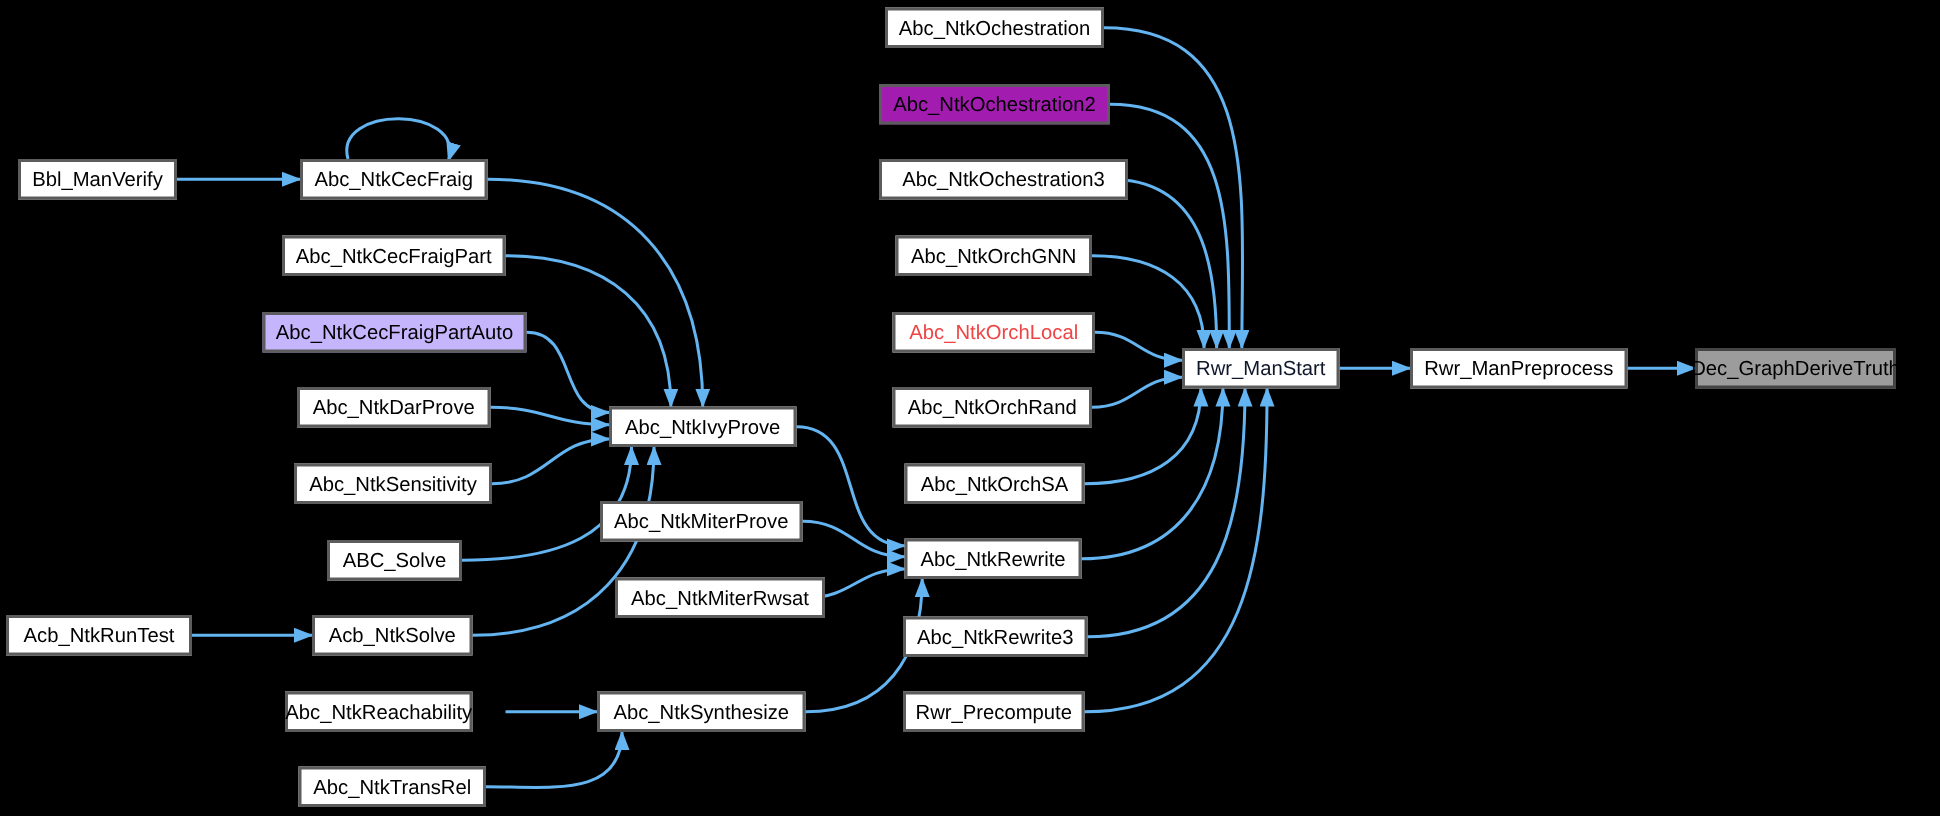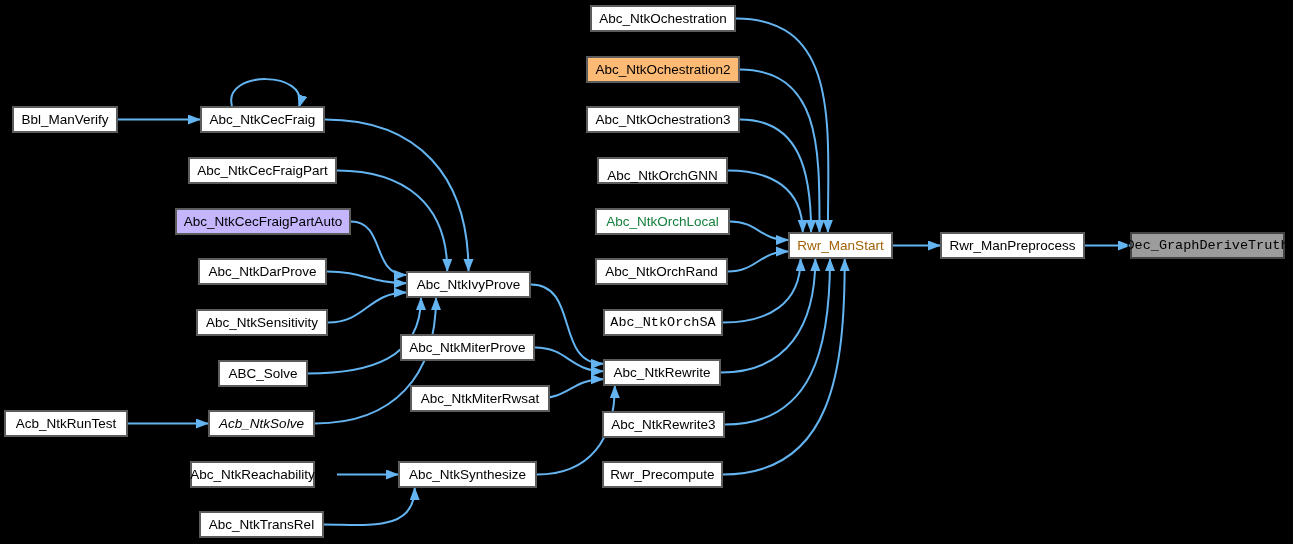--- a/index.html
+++ b/index.html
@@ -93,21 +93,21 @@
       </div>
       <div class="node" style="left: 196px; top: 309px; width: 132px; height: 27px; background: rgb(255, 255, 255); border: 2px solid rgb(92, 92, 92); color: rgb(0, 0, 0);">
         <span>Abc_NtkSensitivity</span>
       </div>
       <div class="node" style="left: 218px; top: 360px; width: 90px; height: 27px; background: rgb(255, 255, 255); border: 2px solid rgb(92, 92, 92); color: rgb(0, 0, 0);">
         <span>ABC_Solve</span>
       </div>
       <div class="node" style="left: 4px; top: 410px; width: 124px; height: 27px; background: rgb(255, 255, 255); border: 2px solid rgb(92, 92, 92); color: rgb(0, 0, 0);">
         <span>Acb_NtkRunTest</span>
       </div>
-      <div class="node" style="left: 208px; top: 410px; width: 107px; height: 27px; background: rgb(255, 255, 255); border: 2px solid rgb(92, 92, 92); color: rgb(0, 0, 0); font-style: italic;">
+      <div class="node" style="left: 208px; top: 410px; width: 107px; height: 27px; background: rgb(255, 255, 255); border: 2px solid rgb(92, 92, 92); color: rgb(0, 0, 0);">
         <span>Acb_NtkSolve</span>
       </div>
       <div class="node" style="left: 190px; top: 461px; width: 125px; height: 27px; background: rgb(255, 255, 255); border: 2px solid rgb(92, 92, 92); color: rgb(0, 0, 0);">
         <span>Abc_NtkReachability</span>
       </div>
       <div class="node" style="left: 199px; top: 511px; width: 125px; height: 27px; background: rgb(255, 255, 255); border: 2px solid rgb(92, 92, 92); color: rgb(0, 0, 0);">
         <span>Abc_NtkTransRel</span>
       </div>
       <div class="node" style="left: 406px; top: 271px; width: 125px; height: 27px; background: rgb(255, 255, 255); border: 2px solid rgb(92, 92, 92); color: rgb(0, 0, 0);">
         <span>Abc_NtkIvyProve</span>
@@ -117,50 +117,50 @@
       </div>
       <div class="node" style="left: 398px; top: 385px; width: 140px; height: 27px; background: rgb(255, 255, 255); border: 2px solid rgb(92, 92, 92); color: rgb(0, 0, 0); margin-left: 12px;">
         <span>Abc_NtkMiterRwsat</span>
       </div>
       <div class="node" style="left: 398px; top: 461px; width: 139px; height: 27px; background: rgb(255, 255, 255); border: 2px solid rgb(92, 92, 92); color: rgb(0, 0, 0);">
         <span>Abc_NtkSynthesize</span>
       </div>
       <div class="node" style="left: 590px; top: 5px; width: 146px; height: 27px; background: rgb(255, 255, 255); border: 2px solid rgb(92, 92, 92); color: rgb(0, 0, 0); justify-content: center;">
         <span>Abc_NtkOchestration</span>
       </div>
-      <div class="node" style="left: 586px; top: 56px; width: 154px; height: 27px; background: #fdba74; border: 2px solid rgb(92, 92, 92); color: rgb(0, 0, 0);">
+      <div class="node" style="left: 586px; top: 56px; width: 154px; height: 27px; background: #a21caf; border: 2px solid rgb(92, 92, 92); color: rgb(0, 0, 0);">
         <span>Abc_NtkOchestration2</span>
       </div>
-      <div class="node" style="left: 586px; top: 106px; width: 154px; height: 27px; background: rgb(255, 255, 255); border: 2px solid rgb(92, 92, 92); color: rgb(0, 0, 0);">
+      <div class="node" style="left: 586px; top: 106px; width: 166px; height: 27px; background: rgb(255, 255, 255); border: 2px solid rgb(92, 92, 92); color: rgb(0, 0, 0);">
         <span>Abc_NtkOchestration3</span>
       </div>
-      <div class="node" style="left: 597px; top: 157px; width: 131px; height: 27px; background: rgb(255, 255, 255); border: 2px solid rgb(92, 92, 92); color: rgb(0, 0, 0); align-items: flex-end;">
+      <div class="node" style="left: 597px; top: 157px; width: 131px; height: 27px; background: rgb(255, 255, 255); border: 2px solid rgb(92, 92, 92); color: rgb(0, 0, 0);">
         <span>Abc_NtkOrchGNN</span>
       </div>
-      <div class="node" style="left: 595px; top: 208px; width: 135px; height: 27px; background: rgb(255, 255, 255); border: 2px solid rgb(92, 92, 92); color: #15803d;">
+      <div class="node" style="left: 595px; top: 208px; width: 135px; height: 27px; background: rgb(255, 255, 255); border: 2px solid rgb(92, 92, 92); color: #ef4444;">
         <span>Abc_NtkOrchLocal</span>
       </div>
       <div class="node" style="left: 595px; top: 258px; width: 133px; height: 27px; background: rgb(255, 255, 255); border: 2px solid rgb(92, 92, 92); color: rgb(0, 0, 0);">
         <span>Abc_NtkOrchRand</span>
       </div>
-      <div class="node" style="left: 603px; top: 309px; width: 120px; height: 27px; background: rgb(255, 255, 255); border: 2px solid rgb(92, 92, 92); color: rgb(0, 0, 0); font-family: Liberation Mono, monospace;">
+      <div class="node" style="left: 603px; top: 309px; width: 120px; height: 27px; background: rgb(255, 255, 255); border: 2px solid rgb(92, 92, 92); color: rgb(0, 0, 0);">
         <span>Abc_NtkOrchSA</span>
       </div>
       <div class="node" style="left: 603px; top: 359px; width: 118px; height: 27px; background: rgb(255, 255, 255); border: 2px solid rgb(92, 92, 92); color: rgb(0, 0, 0);">
         <span>Abc_NtkRewrite</span>
       </div>
       <div class="node" style="left: 602px; top: 411px; width: 123px; height: 27px; background: rgb(255, 255, 255); border: 2px solid rgb(92, 92, 92); color: rgb(0, 0, 0);">
         <span>Abc_NtkRewrite3</span>
       </div>
       <div class="node" style="left: 602px; top: 461px; width: 121px; height: 27px; background: rgb(255, 255, 255); border: 2px solid rgb(92, 92, 92); color: rgb(0, 0, 0);">
         <span>Rwr_Precompute</span>
       </div>
-      <div class="node" style="left: 788px; top: 232px; width: 105px; height: 27px; background: rgb(255, 255, 255); border: 2px solid rgb(92, 92, 92); color: #a16207;">
+      <div class="node" style="left: 788px; top: 232px; width: 105px; height: 27px; background: rgb(255, 255, 255); border: 2px solid rgb(92, 92, 92); color: #0f172a;">
         <span>Rwr_ManStart</span>
       </div>
       <div class="node" style="left: 940px; top: 232px; width: 145px; height: 27px; background: rgb(255, 255, 255); border: 2px solid rgb(92, 92, 92); color: rgb(0, 0, 0);">
         <span>Rwr_ManPreprocess</span>
       </div>
-      <div class="node highlight" style="left: 1130px; top: 232px; width: 155px; height: 27px; background: rgb(156, 156, 156); border: 2px solid rgb(68, 68, 68); color: rgb(0, 0, 0); font-family: Liberation Mono, monospace;">
+      <div class="node highlight" style="left: 1130px; top: 232px; width: 134px; height: 27px; background: rgb(156, 156, 156); border: 2px solid rgb(68, 68, 68); color: rgb(0, 0, 0);">
         <span>Dec_GraphDeriveTruth</span>
       </div>
     </div>
 </div>
 
 </body></html>

